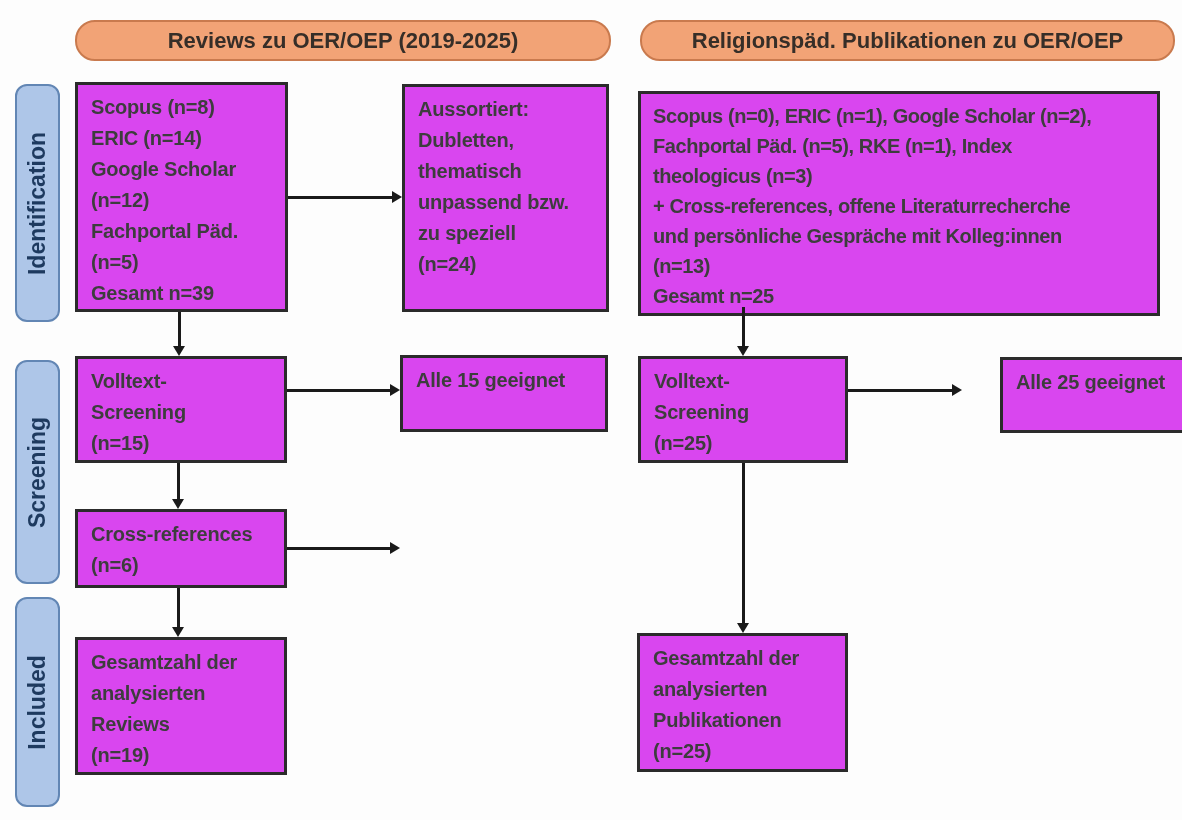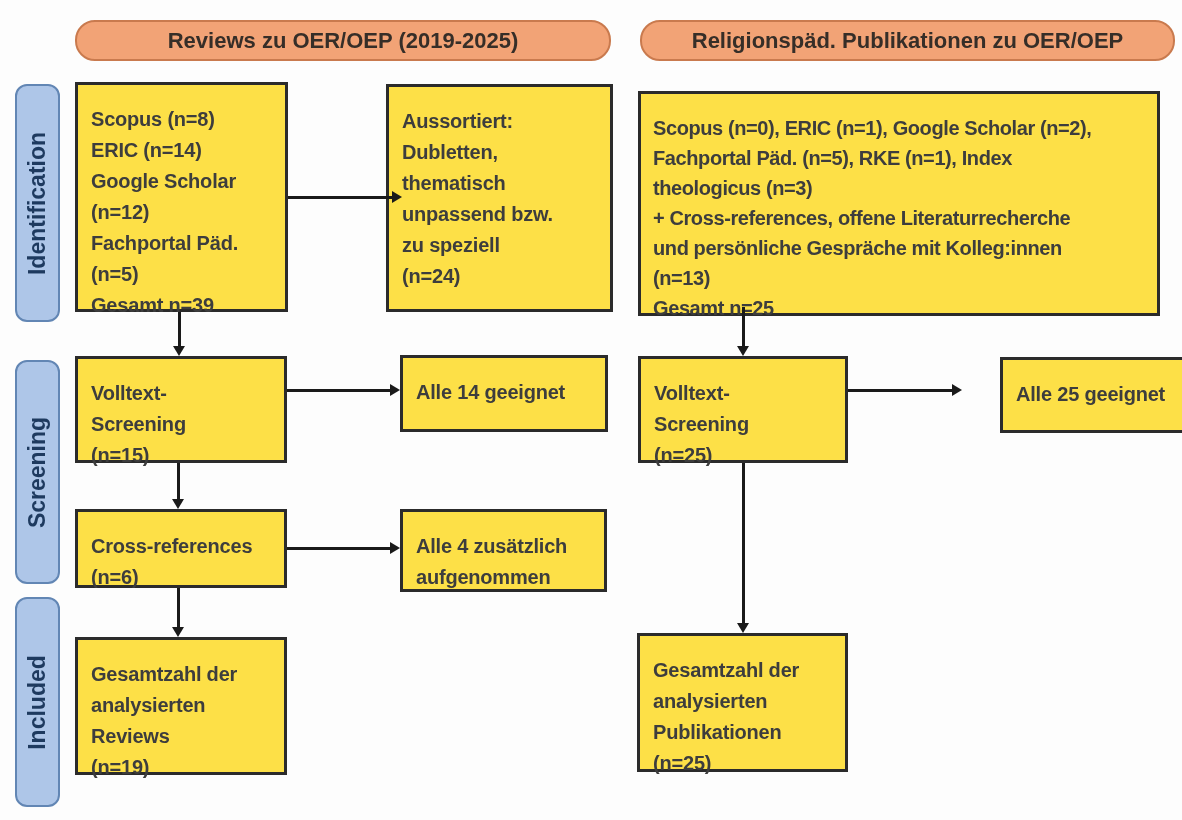--- a/index.html
+++ b/index.html
@@ -16,24 +16,24 @@
   }
   .pill{
     position:absolute;width:45px;border-radius:12px;
     background:var(--stage-fill);border:2px solid var(--stage-border);
     color:var(--stage-text);font-weight:700;font-size:23px;
     display:flex;align-items:center;justify-content:center;
     box-sizing:border-box;
   }
   .pill span{transform:rotate(-90deg);white-space:nowrap;}
   .box{
-    position:absolute;background:#fde047;border:3px solid var(--box-border);
+    position:absolute;background:#d946ef;border:3px solid var(--box-border);
     box-sizing:border-box;color:var(--box-text);
     font-size:20px;font-weight:600;line-height:31px;
-    padding:19px 8px 0 13px;white-space:pre-line;letter-spacing:-0.2px;
+    padding:7px 8px 0 13px;white-space:pre-line;letter-spacing:-0.2px;
   }
   .box.wide{line-height:30px;letter-spacing:-0.4px;padding-left:12px;}
   .arrow-v{position:absolute;width:3px;background:var(--arrow);}
   .arrow-v::after{
     content:"";position:absolute;bottom:-9px;left:-5px;
     border-left:6.5px solid transparent;border-right:6.5px solid transparent;
     border-top:10px solid var(--arrow);
   }
   .arrow-h{position:absolute;height:3px;background:var(--arrow);}
   .arrow-h::after{
@@ -64,47 +64,45 @@
     <span>Included</span>
   </div>
 
   <div class="box" style="left:75px;top:82px;width:213px;height:230px;">Scopus (n=8)
 ERIC (n=14)
 Google Scholar
 (n=12)
 Fachportal Päd.
 (n=5)
 Gesamt n=39</div>
-  <div class="box" style="left:386px;top:84px;width:227px;height:228px;">Aussortiert:
+  <div class="box" style="left:402px;top:84px;width:207px;height:228px;">Aussortiert:
 Dubletten,
 thematisch
 unpassend bzw.
 zu speziell
 (n=24)</div>
   <div class="box wide" style="left:638px;top:82px;width:522px;height:225px;margin-top:9px;">Scopus (n=0), ERIC (n=1), Google Scholar (n=2),
 Fachportal Päd. (n=5), RKE (n=1), Index
 theologicus (n=3)
 + Cross-references, offene Literaturrecherche
 und persönliche Gespräche mit Kolleg:innen
 (n=13)
 Gesamt n=25</div>
 
   <div class="box" style="left:75px;top:356px;width:212px;height:107px;">Volltext-
 Screening
 (n=15)</div>
-  <div class="box" style="left:400px;top:355px;width:208px;height:77px;">Alle 14 geeignet</div>
+  <div class="box" style="left:400px;top:355px;width:208px;height:77px;">Alle 15 geeignet</div>
   <div class="box" style="left:638px;top:356px;width:210px;height:107px;">Volltext-
 Screening
 (n=25)</div>
   <div class="box" style="left:962px;top:357px;width:203px;height:76px;margin-left:38px;">Alle 25 geeignet</div>
 
   <div class="box" style="left:75px;top:509px;width:212px;height:79px;">Cross-references
 (n=6)</div>
-  <div class="box" style="left:400px;top:509px;width:207px;height:83px;">Alle 4 zusätzlich
-aufgenommen</div>
 
   <div class="box" style="left:75px;top:637px;width:212px;height:138px;">Gesamtzahl der
 analysierten
 Reviews
 (n=19)</div>
   <div class="box" style="left:637px;top:633px;width:211px;height:139px;">Gesamtzahl der
 analysierten
 Publikationen
 (n=25)</div>
 

